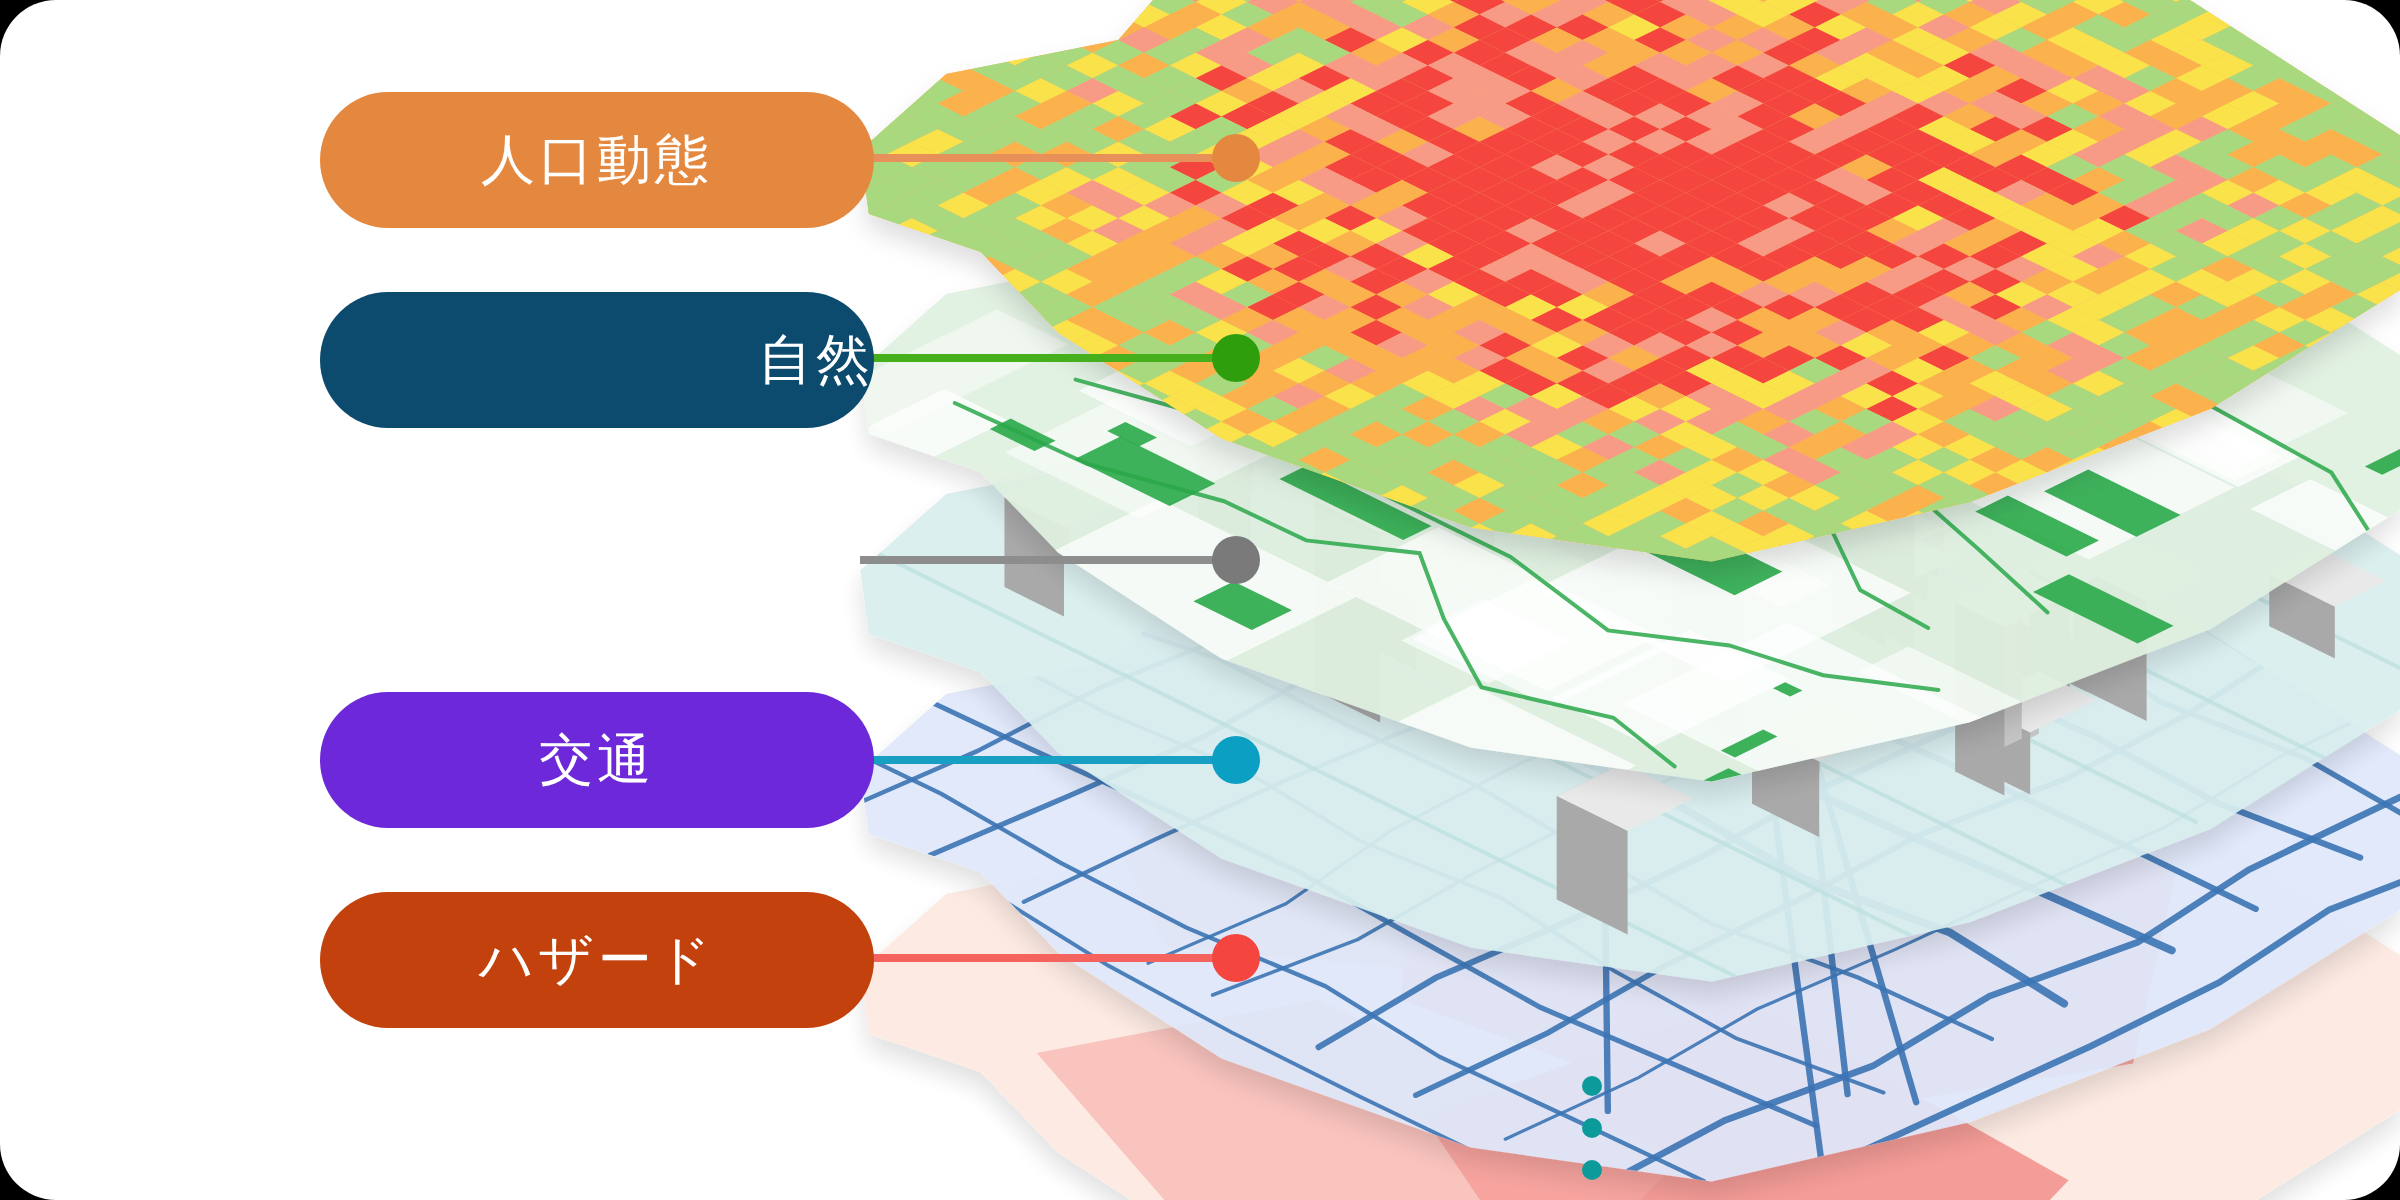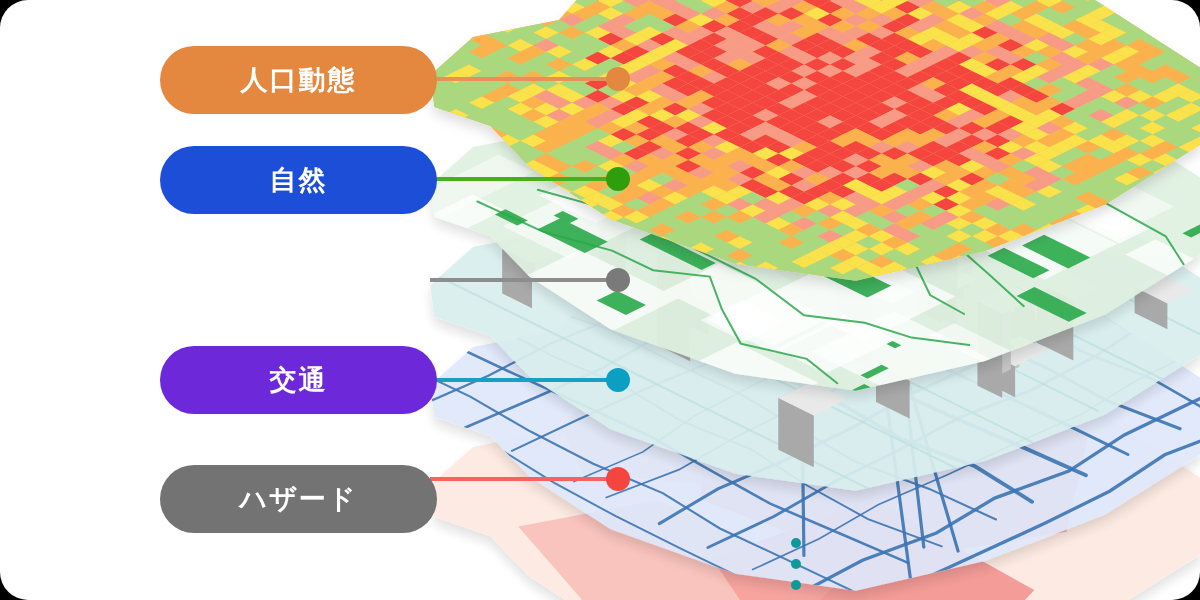--- a/index.html
+++ b/index.html
@@ -31,21 +31,21 @@
     position: absolute;
     left: 160px;
     width: 277px;
     height: 68px;
     border-radius: 34px;
     display: flex;
     align-items: center;
     justify-content: center;
     color: #ffffff;
     font-size: 27px;
-    font-weight: bold;
+    font-weight: normal;
     letter-spacing: 2px;
     pointer-events: auto;
     cursor: pointer;
     box-sizing: border-box;
   }
   .connector {
     position: absolute;
     left: 430px;
     height: 4px;
     width: 190px;
@@ -2015,33 +2015,33 @@
       </g>
     </svg>
 
   <div class="layer-row" id="rows">
       <div class="connector" style="top: 77px; background: rgb(232, 144, 90);"></div>
       <div class="pill" style="top: 46px; background: rgb(229, 136, 63);">
         <span>人口動態</span>
       </div>
       <div class="dot" style="left: 606px; top: 67px; background: rgb(229, 136, 63);"></div>
       <div class="connector" style="top: 177px; background: rgb(70, 176, 28);"></div>
-      <div class="pill" style="top: 146px; background: #1d4ed8;">
+      <div class="pill" style="top: 146px; background: #0c4a6e; justify-content: flex-end;">
         <span>自然</span>
       </div>
       <div class="dot" style="left: 606px; top: 167px; background: rgb(46, 158, 13);"></div>
       <div class="connector" style="top: 278px; background: rgb(141, 141, 141);"></div>
       <div class="dot" style="left: 606px; top: 268px; background: rgb(122, 122, 122);"></div>
       <div class="connector" style="top: 378px; background: rgb(24, 159, 196);"></div>
       <div class="pill" style="top: 346px; background: #6d28d9;">
         <span>交通</span>
       </div>
       <div class="dot" style="left: 606px; top: 368px; background: rgb(12, 159, 196);"></div>
       <div class="connector" style="top: 477px; background: rgb(244, 99, 94);"></div>
-      <div class="pill" style="top: 465px; background: #737373;">
+      <div class="pill" style="top: 446px; background: #c2410c;">
         <span>ハザード</span>
       </div>
       <div class="dot" style="left: 606px; top: 467px; background: rgb(244, 69, 63);"></div>
     </div>
 
   <div class="ellipsis">
     <span></span>
     <span></span>
     <span></span>
   </div>

